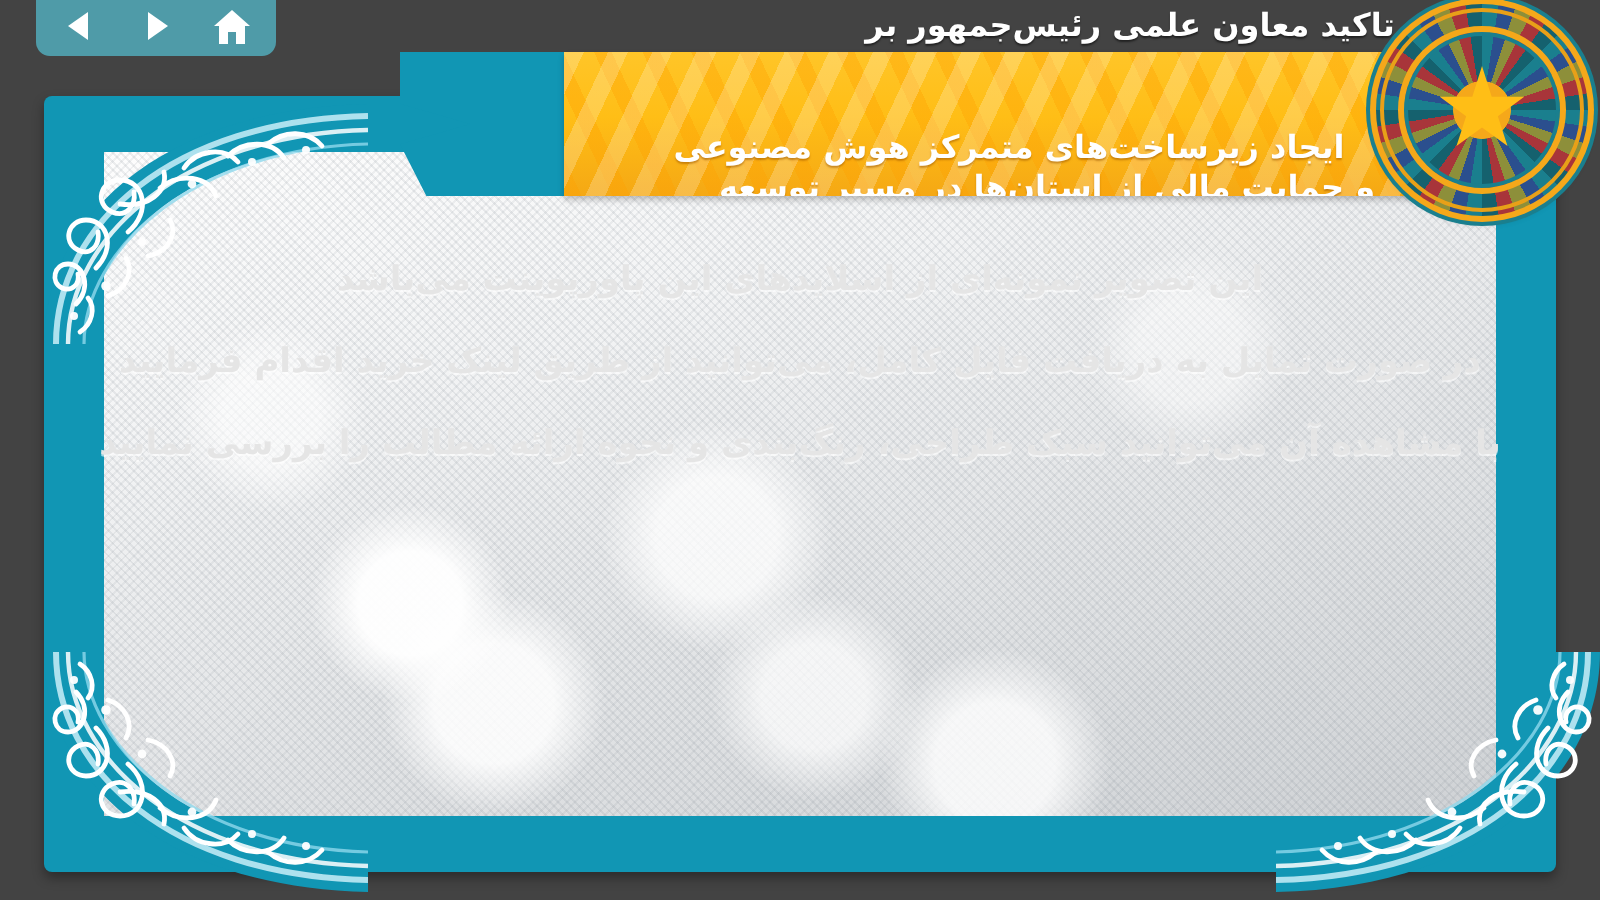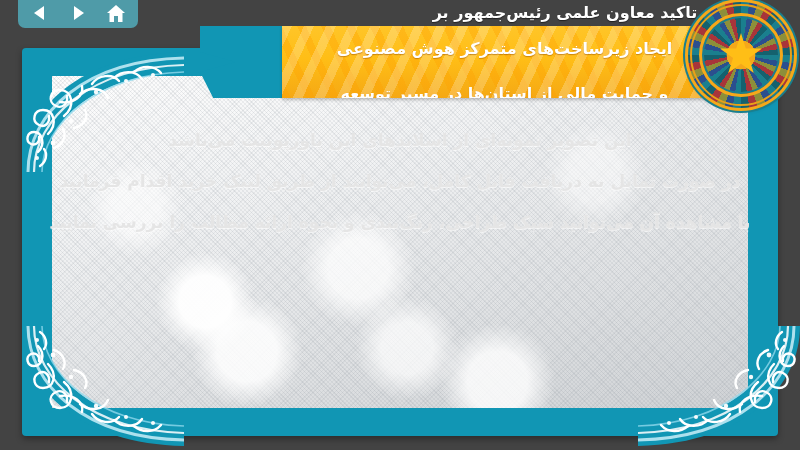--- a/index.html
+++ b/index.html
@@ -80,22 +80,22 @@
   }
 
   .title-band-line{
     position:absolute; left:0; width:445px;
     text-align:center;
     color:#ffffff; font-weight:bold; font-size:16px;
     white-space:nowrap;
     text-shadow:0 1px 1px rgba(160,90,0,.55);
     z-index:23;
   }
-  #title-line2{ top:13px; }
-  #title-line3{ top:58px; }
+  #title-line2{ top:38px; }
+  #title-line3{ top:58px;margin-left:19px; }
 
   
   #title-line4{
     position:absolute; top:80px; left:0; width:760px;
     color:#ffffff; font-weight:bold; font-size:16px;
     white-space:nowrap;
     text-shadow:0 1px 2px rgba(120,120,120,.85);
     z-index:23;
   }
 

